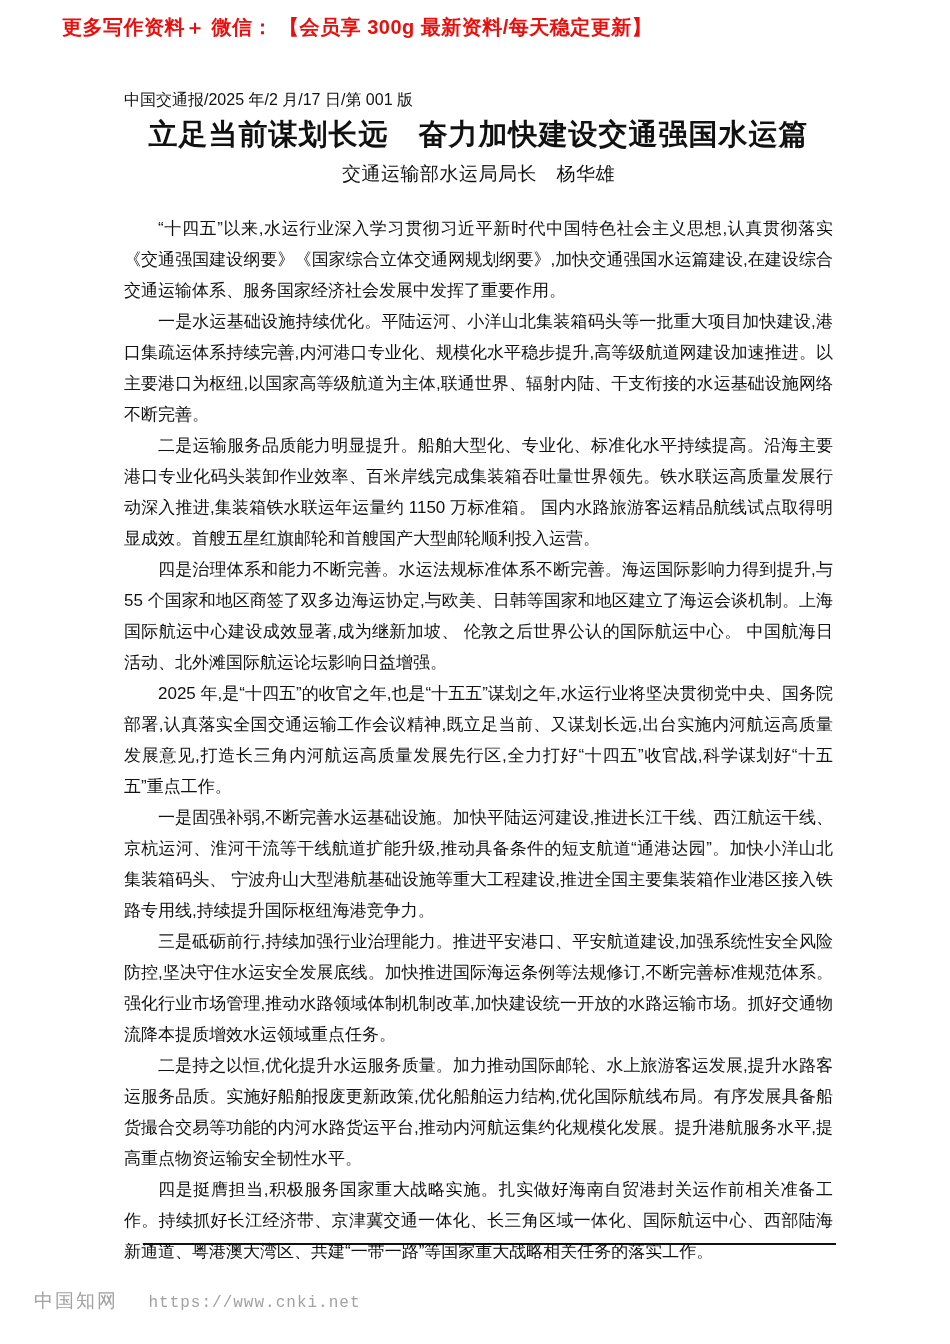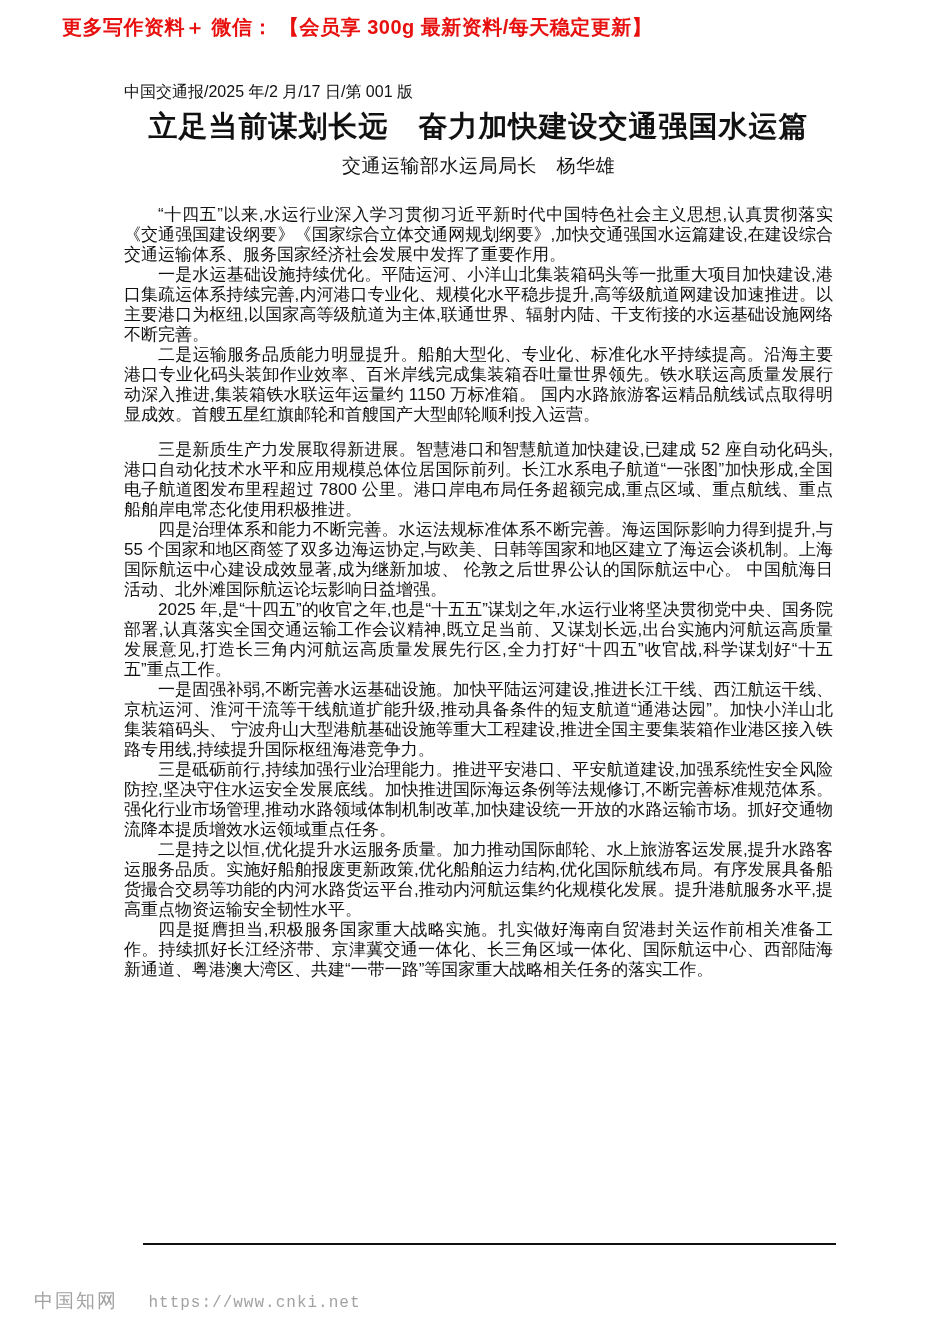--- a/index.html
+++ b/index.html
@@ -20,21 +20,21 @@
     position: absolute;
     left: 62px; top: 14px;
     font-size: 20px;
     font-weight: 700;
     color: #e8100e;
     letter-spacing: 0.5px;
     white-space: nowrap;
   }
   .content {
     position: absolute;
-    left: 124px; top: 82px;
+    left: 124px; top: 90px;
     width: 709px;
   }
   .source-line {
     font-size: 16px;
     font-weight: 400;
     color: #111111;
     margin-bottom: 4px;
   }
   .article-title {
     font-size: 29px;
@@ -46,21 +46,21 @@
   }
   .article-author {
     font-size: 19px;
     font-weight: 400;
     text-align: center;
     letter-spacing: 0.5px;
   }
   .body-text {
     margin-top: 26px;
     font-size: 17px;
-    line-height: 20px;
+    line-height: 31px;
     text-align: justify;
     font-weight: 500;
   }
   .body-text p {
     text-indent: 2em;
     margin: 0;
   }
   .body-text p.extra-gap {
     margin-top: 15px;
   }
@@ -110,21 +110,20 @@
     <div class="source-line">中国交通报/2025 年/2 月/17 日/第 001 版</div>
 
     <div class="article-title">立足当前谋划长远　奋力加快建设交通强国水运篇</div>
 
     <div class="article-author">交通运输部水运局局长　杨华雄</div>
 
     <div class="body-text">
       <p>“十四五”以来,水运行业深入学习贯彻习近平新时代中国特色社会主义思想,认真贯彻落实《交通强国建设纲要》《国家综合立体交通网规划纲要》,加快交通强国水运篇建设,在建设综合交通运输体系、服务国家经济社会发展中发挥了重要作用。</p>
       <p>一是水运基础设施持续优化。平陆运河、小洋山北集装箱码头等一批重大项目加快建设,港口集疏运体系持续完善,内河港口专业化、规模化水平稳步提升,高等级航道网建设加速推进。以主要港口为枢纽,以国家高等级航道为主体,联通世界、辐射内陆、干支衔接的水运基础设施网络不断完善。</p>
       <p>二是运输服务品质能力明显提升。船舶大型化、专业化、标准化水平持续提高。沿海主要港口专业化码头装卸作业效率、百米岸线完成集装箱吞吐量世界领先。铁水联运高质量发展行动深入推进,集装箱铁水联运年运量约 1150 万标准箱。 国内水路旅游客运精品航线试点取得明显成效。首艘五星红旗邮轮和首艘国产大型邮轮顺利投入运营。</p>
-      <p class="extra-gap">三是新质生产力发展取得新进展。智慧港口和智慧航道加快建设,已建成 52 座自动化码头,港口自动化技术水平和应用规模总体位居国际前列。长江水系电子航道“一张图”加快形成,全国电子航道图发布里程超过 7800 公里。港口岸电布局任务超额完成,重点区域、重点航线、重点船舶岸电常态化使用积极推进。</p>
       <p>四是治理体系和能力不断完善。水运法规标准体系不断完善。海运国际影响力得到提升,与 55 个国家和地区商签了双多边海运协定,与欧美、日韩等国家和地区建立了海运会谈机制。上海国际航运中心建设成效显著,成为继新加坡、 伦敦之后世界公认的国际航运中心。 中国航海日活动、北外滩国际航运论坛影响日益增强。</p>
       <p>2025 年,是“十四五”的收官之年,也是“十五五”谋划之年,水运行业将坚决贯彻党中央、国务院部署,认真落实全国交通运输工作会议精神,既立足当前、又谋划长远,出台实施内河航运高质量发展意见,打造长三角内河航运高质量发展先行区,全力打好“十四五”收官战,科学谋划好“十五五”重点工作。</p>
       <p>一是固强补弱,不断完善水运基础设施。加快平陆运河建设,推进长江干线、西江航运干线、京杭运河、淮河干流等干线航道扩能升级,推动具备条件的短支航道“通港达园”。加快小洋山北集装箱码头、 宁波舟山大型港航基础设施等重大工程建设,推进全国主要集装箱作业港区接入铁路专用线,持续提升国际枢纽海港竞争力。</p>
       <p>三是砥砺前行,持续加强行业治理能力。推进平安港口、平安航道建设,加强系统性安全风险防控,坚决守住水运安全发展底线。加快推进国际海运条例等法规修订,不断完善标准规范体系。强化行业市场管理,推动水路领域体制机制改革,加快建设统一开放的水路运输市场。抓好交通物流降本提质增效水运领域重点任务。</p>
       <p>二是持之以恒,优化提升水运服务质量。加力推动国际邮轮、水上旅游客运发展,提升水路客运服务品质。实施好船舶报废更新政策,优化船舶运力结构,优化国际航线布局。有序发展具备船货撮合交易等功能的内河水路货运平台,推动内河航运集约化规模化发展。提升港航服务水平,提高重点物资运输安全韧性水平。</p>
       <p>四是挺膺担当,积极服务国家重大战略实施。扎实做好海南自贸港封关运作前相关准备工作。持续抓好长江经济带、京津冀交通一体化、长三角区域一体化、国际航运中心、西部陆海新通道、粤港澳大湾区、共建“一带一路”等国家重大战略相关任务的落实工作。</p>
     </div>
 
 
   </div>

